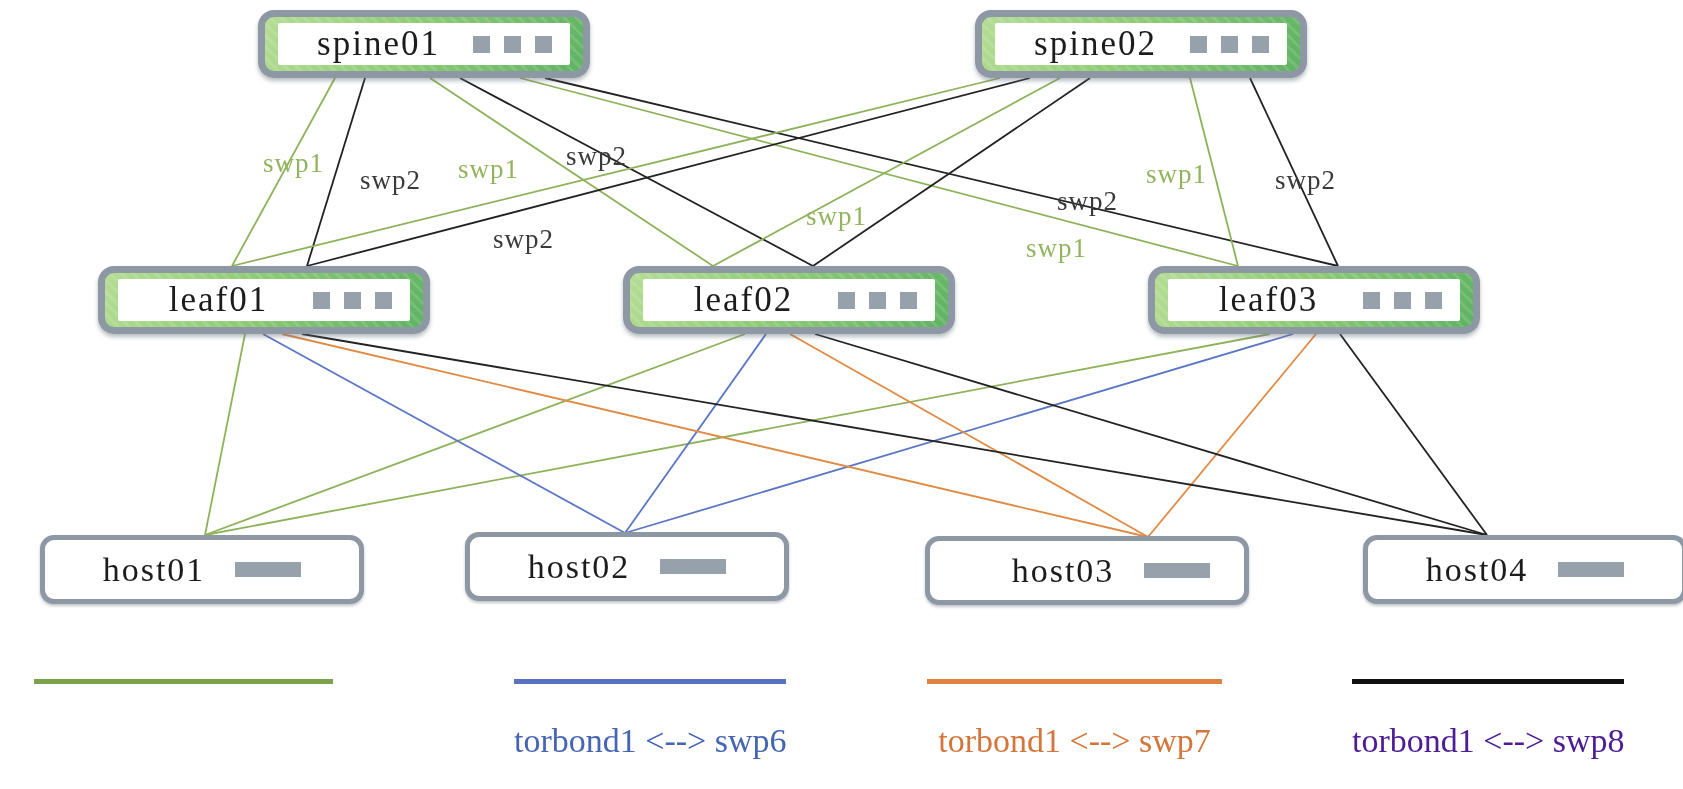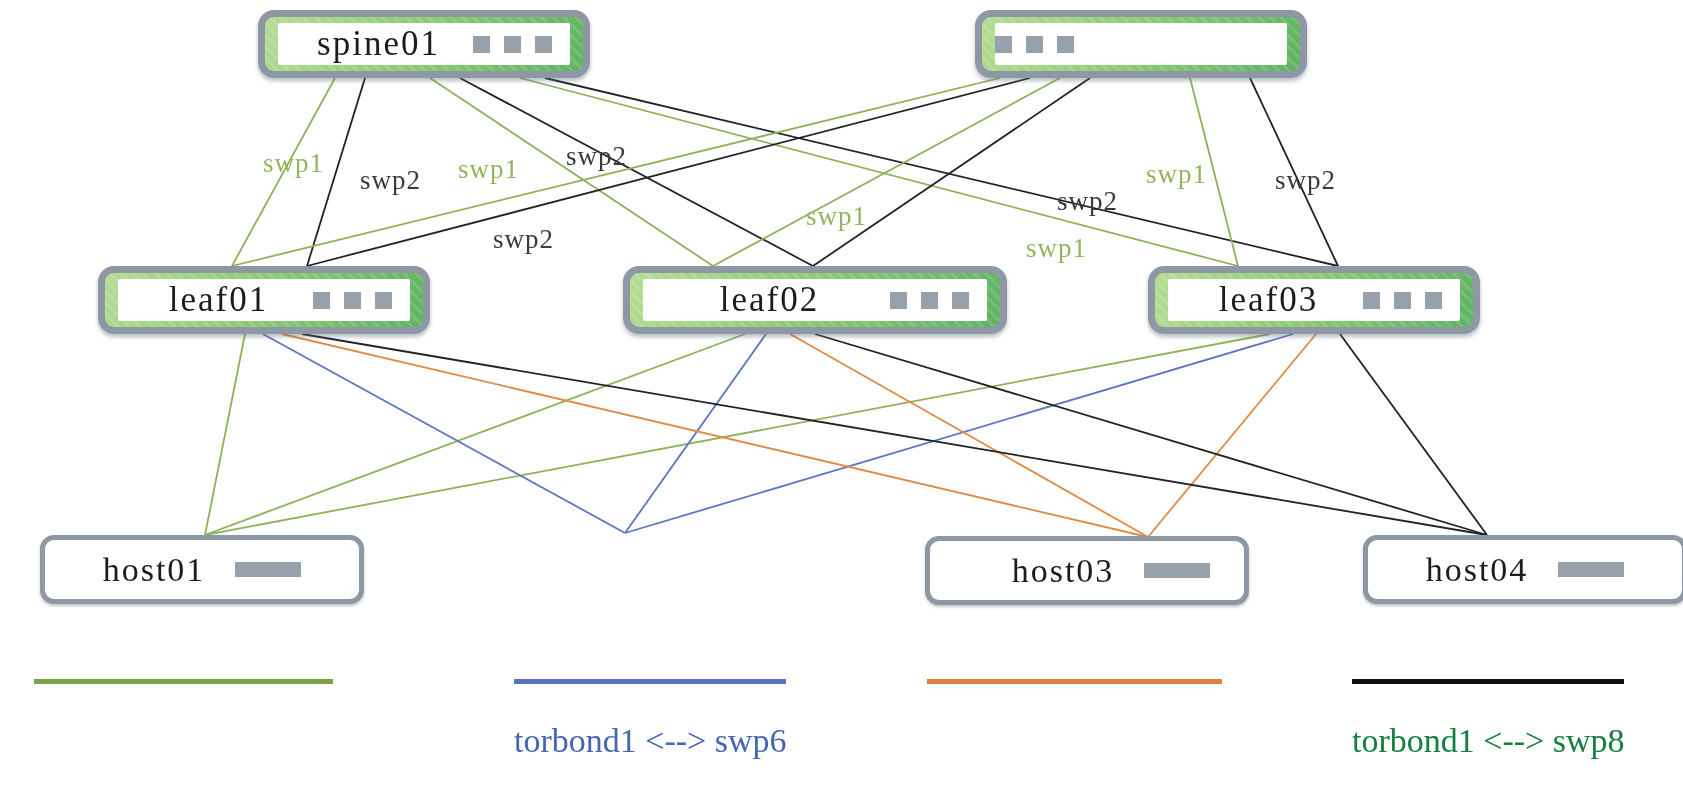--- a/index.html
+++ b/index.html
@@ -69,39 +69,40 @@
       <span class="node-label">spine01</span>
       <span class="squares">
           <i></i>
           <i></i>
           <i></i>
         </span>
     </div>
   </div>
   <div class="node switch" style="left:975px;top:10px;width:332px;height:68px;">
     <div class="switch-inner">
+      <span class="node-label">spine02</span>
       <span class="squares">
           <i></i>
           <i></i>
           <i></i>
         </span>
     </div>
   </div>
 
   <div class="node switch" style="left:98px;top:266px;width:332px;height:68px;">
     <div class="switch-inner">
       <span class="node-label">leaf01</span>
       <span class="squares">
           <i></i>
           <i></i>
           <i></i>
         </span>
     </div>
   </div>
-  <div class="node switch" style="left:623px;top:266px;width:384px;height:68px;">
+  <div class="node switch" style="left:623px;top:266px;width:332px;height:68px;">
     <div class="switch-inner">
       <span class="node-label">leaf02</span>
       <span class="squares">
           <i></i>
           <i></i>
           <i></i>
         </span>
     </div>
   </div>
   <div class="node switch" style="left:1148px;top:266px;width:332px;height:68px;align-items:center;">
@@ -110,20 +111,24 @@
       <span class="squares">
           <i></i>
           <i></i>
           <i></i>
         </span>
     </div>
   </div>
 
   <div class="node host" style="left:40px;top:535px;width:324px;height:69px;">
     <span class="node-label">host01</span>
+    <span class="host-bar"></span>
+  </div>
+  <div class="node host" style="left:465px;top:532px;width:324px;height:69px;">
+    <span class="node-label">host02</span>
     <span class="host-bar"></span>
   </div>
   <div class="node host" style="left:925px;top:536px;width:324px;height:69px;padding-left:48px;">
     <span class="node-label">host03</span>
     <span class="host-bar"></span>
   </div>
   <div class="node host" style="left:1363px;top:535px;width:324px;height:69px;">
     <span class="node-label">host04</span>
     <span class="host-bar"></span>
   </div>
@@ -143,19 +148,20 @@
 
   <div class="legend-col" style="left:34px;width:299px;">
     <div class="legend-line" style="background: rgb(124, 162, 77);"></div>
   </div>
   <div class="legend-col" style="left:488px;width:272px;margin-left:26px;">
     <div class="legend-line" style="background: rgb(88, 114, 192);"></div>
     <span class="legend-label" style="color: rgb(70, 102, 180);">torbond1 &lt;--&gt; swp6</span>
   </div>
   <div class="legend-col" style="left:927px;width:295px;">
     <div class="legend-line" style="background: rgb(222, 130, 68);"></div>
+    <span class="legend-label" style="color: rgb(212, 118, 59);">torbond1 &lt;--&gt; swp7</span>
   </div>
   <div class="legend-col" style="left:1352px;width:272px;">
     <div class="legend-line" style="background: rgb(17, 17, 17);"></div>
-    <span class="legend-label" style="color: #15803d;">torbond1 &lt;--&gt; swp8</span>
+    <span class="legend-label" style="color: #4c1d95;">torbond1 &lt;--&gt; swp8</span>
   </div>
 
 </div>
 
 </body></html>

